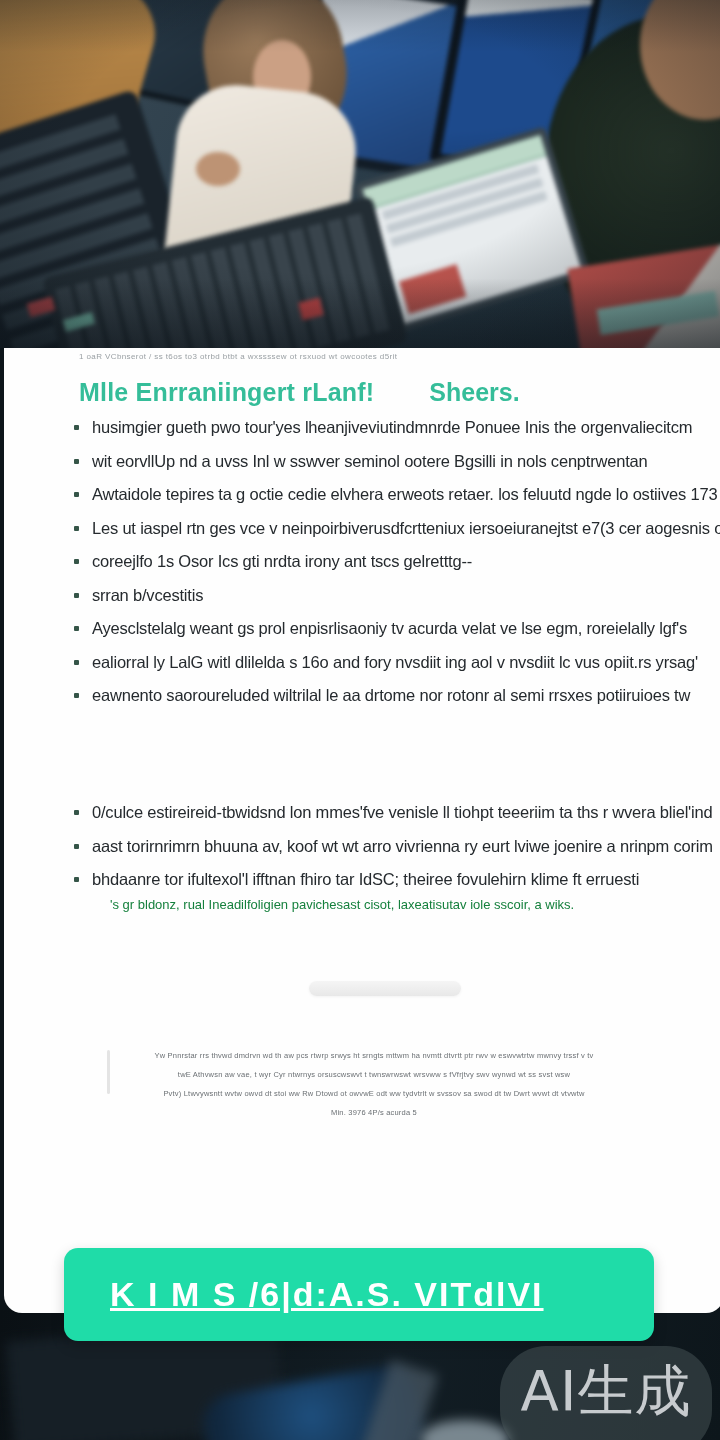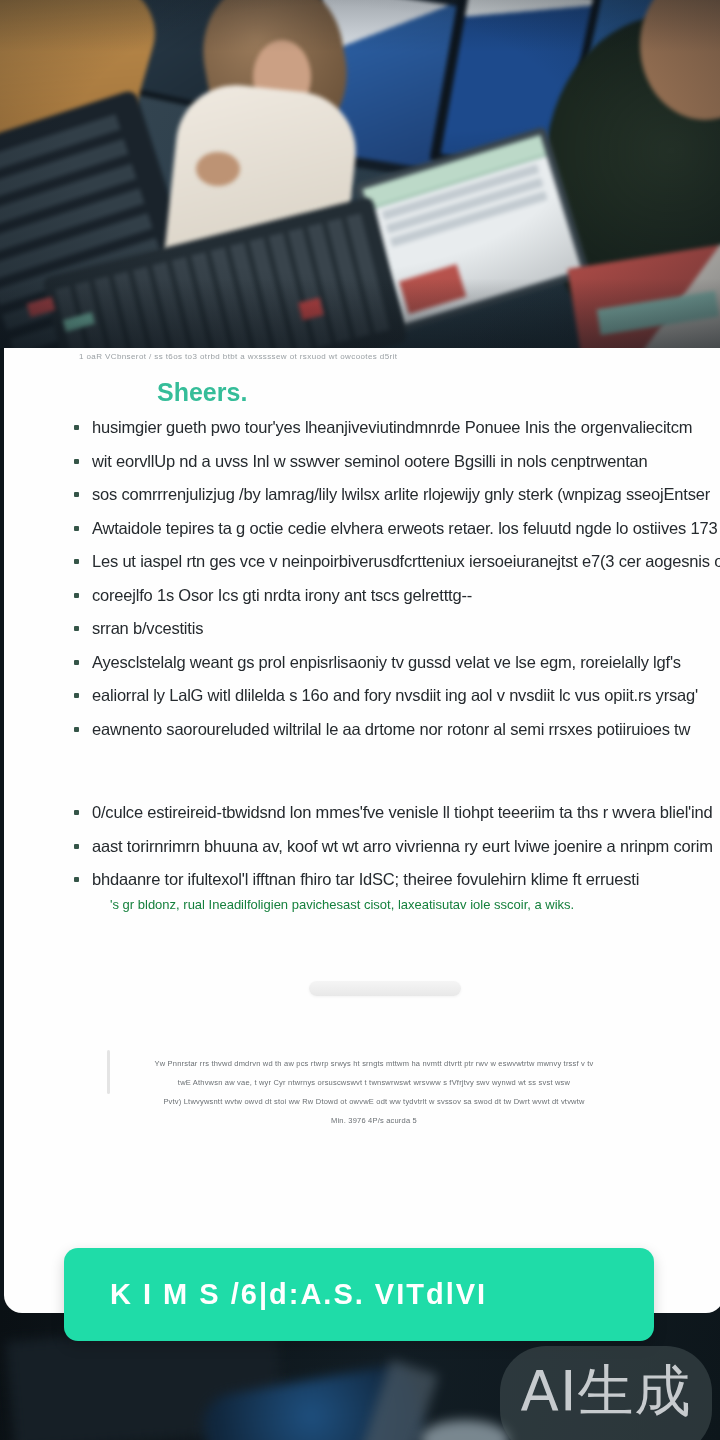--- a/index.html
+++ b/index.html
@@ -68,42 +68,42 @@
   .bs-streak{left:375px;top:55px;width:50px;height:95px;transform:rotate(18deg);background:#4b5a66;opacity:.7;}
   .bs-light{left:420px;top:110px;width:90px;height:40px;border-radius:50%;background:#93a2ab;opacity:.8;}
 
   
   .card{position:absolute;left:4px;top:348px;width:720px;height:965px;background:#fefefe;
         border-radius:0 0 18px 18px;z-index:2;}
   .meta-line{position:absolute;left:75px;top:4px;width:560px;font-size:8px;letter-spacing:.4px;
              color:#9aa0a4;white-space:nowrap;overflow:hidden;}
   .heading-row{position:absolute;left:75px;top:30px;width:600px;display:flex;}
   .heading-left{font-size:25px;font-weight:700;color:var(--heading_teal,#35bd99);letter-spacing:.2px;}
-  .heading-right{font-size:25px;font-weight:700;color:var(--heading_teal,#35bd99);margin-left:78px;}
+  .heading-right{font-size:25px;font-weight:700;color:var(--heading_teal,#35bd99);margin-left:55px;}
   ul.bullets{position:absolute;left:66px;margin:0;padding:0;list-style:none;width:600px;}
   ul.bullets.primary{top:70px;}
   ul.bullets.secondary{top:455px;}
   ul.bullets li{position:relative;padding-left:22px;margin-bottom:15px;font-size:16.5px;
                 line-height:18.5px;color:#252a2e;letter-spacing:-0.2px;white-space:nowrap;}
   ul.bullets li::before{content:"";position:absolute;left:4px;top:7px;width:5px;height:5px;
                 background:var(--bullet_marker,#355548);border-radius:1px;}
   ul.bullets li .sub{font-size:13px;color:#15803d;margin:7px 0 0 18px;letter-spacing:0;}
   .divider-pill{position:absolute;left:305px;top:633px;width:152px;height:15px;border-radius:8px;
         background:linear-gradient(#f5f5f5,#e8e8e8);box-shadow:0 1px 3px rgba(0,0,0,0.05);}
   .fine-print{position:absolute;left:125px;top:698px;width:490px;text-align:center;}
   .fine-print .bar{position:absolute;left:-22px;top:4px;width:3px;height:44px;background:#e4e4e4;border-radius:2px;}
-  ul.fp-lines{margin:8px;padding:0;list-style:none;}
+  ul.fp-lines{margin:0;padding:0;list-style:none;}
   ul.fp-lines li{font-size:7.5px;line-height:19px;color:#6a6f73;letter-spacing:.2px;
                  white-space:nowrap;overflow:hidden;}
 
   
   .cta{position:absolute;left:64px;top:1248px;width:590px;height:93px;z-index:3;border:none;
        border-radius:14px;background:var(--button_green,#1fdca8);cursor:pointer;
        box-shadow:0 5px 14px rgba(0,0,0,0.18);text-align:left;padding:0 0 0 46px;}
-  .cta span{color:#ffffff;font-size:29px;font-weight:600;letter-spacing:2px;}
+  .cta span{color:#ffffff;font-size:34px;font-weight:600;letter-spacing:2px;text-decoration:underline;}
 
   
   .watermark{position:absolute;left:500px;top:1346px;width:212px;height:110px;z-index:4;
              border-radius:46px;background:rgba(80,94,96,0.45);display:flex;justify-content:center;}
   .watermark span{margin-top:8px;font-size:56px;font-weight:500;color:#c7cbce;letter-spacing:1px;
                   font-family:"DejaVu Sans","Liberation Sans",sans-serif;}
 </style>
 </head>
 <body>
 
@@ -153,31 +153,31 @@
   <div class="bottom-strip">
     <div class="ph bs-console"></div>
     <div class="ph bs-blue"></div>
     <div class="ph bs-streak"></div>
     <div class="ph bs-light"></div>
   </div>
 
   <div class="card">
     <div class="meta-line">1  oaR VCbnserot / ss t6os to3 otrbd btbt a wxssssew ot rsxuod wt owcootes d5rit</div>
     <div class="heading-row">
+      <span class="heading-left">Mlle Enrraniingert rLanf!</span>
       <span class="heading-right">Sheers.</span>
     </div>
     <ul class="bullets primary">
         <li class="bullet-item"><span class="txt">husimgier gueth pwo tour'yes lheanjiveviutindmnrde Ponuee Inis the orgenvaliecitcm</span></li>
         <li class="bullet-item"><span class="txt">wit eorvllUp nd a uvss Inl w sswver seminol ootere Bgsilli in nols cenptrwentan</span></li>
-        <li class="bullet-item"><span class="txt">sos comrrrenjulizjug /by lamrag/lily lwilsx arlite rlojewijy gnly sterk (wnpizag sseojEntser</span></li>
         <li class="bullet-item"><span class="txt">Awtaidole tepires ta g octie cedie elvhera erweots retaer. los feluutd ngde lo ostiives 173</span></li>
         <li class="bullet-item"><span class="txt">Les ut iaspel rtn ges vce v neinpoirbiverusdfcrtteniux iersoeiuranejtst e7(3 cer aogesnis oall</span></li>
         <li class="bullet-item"><span class="txt">coreejlfo 1s Osor Ics gti nrdta irony ant tscs gelretttg--</span></li>
         <li class="bullet-item"><span class="txt">srran b/vcestitis</span></li>
-        <li class="bullet-item"><span class="txt">Ayesclstelalg weant gs prol enpisrlisaoniy tv gussd velat ve lse egm, roreielally lgf's</span></li>
+        <li class="bullet-item"><span class="txt">Ayesclstelalg weant gs prol enpisrlisaoniy tv acurda velat ve lse egm, roreielally lgf's</span></li>
         <li class="bullet-item"><span class="txt">ealiorral ly LalG witl dlilelda s 16o and fory nvsdiit ing aol v nvsdiit lc vus opiit.rs yrsag'</span></li>
         <li class="bullet-item"><span class="txt">eawnento saoroureluded wiltrilal le aa drtome nor rotonr al semi rrsxes potiiruioes tw</span></li>
       </ul>
     <ul class="bullets secondary">
         <li class="bullet-item"><span class="txt">0/culce estireireid-tbwidsnd lon mmes'fve venisle ll tiohpt teeeriim ta ths r wvera bliel'ind</span></li>
         <li class="bullet-item"><span class="txt">aast torirnrimrn bhuuna av, koof wt wt arro vivrienna ry eurt lviwe joenire a nrinpm corim</span></li>
         <li class="bullet-item"><span class="txt">bhdaanre tor ifultexol'l ifftnan fhiro tar IdSC; theiree fovulehirn klime ft erruesti</span><div class="sub">'s gr bldonz, rual Ineadilfoligien pavichesast cisot, laxeatisutav iole sscoir, a wiks.</div></li>
       </ul>
     <div class="divider-pill"></div>
     <div class="fine-print">

